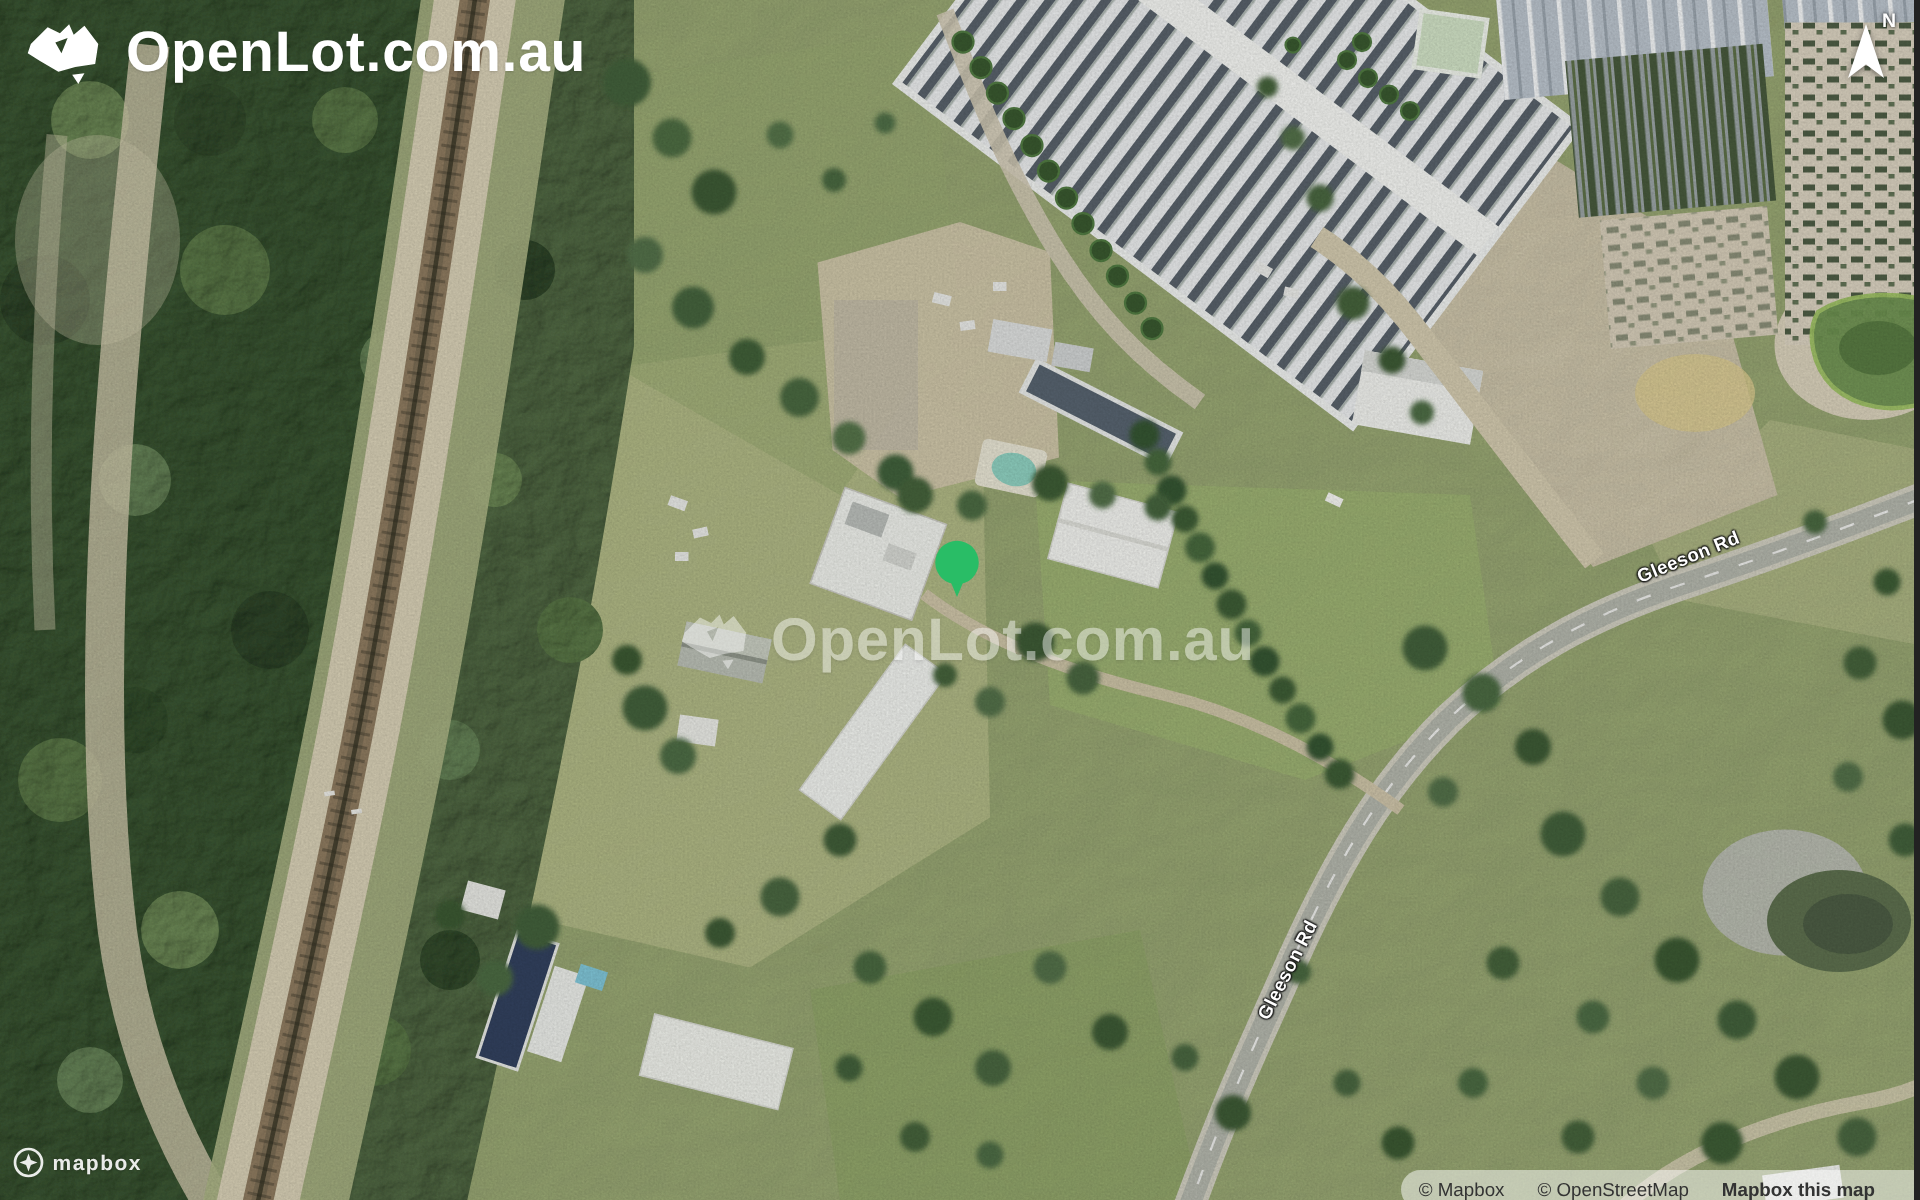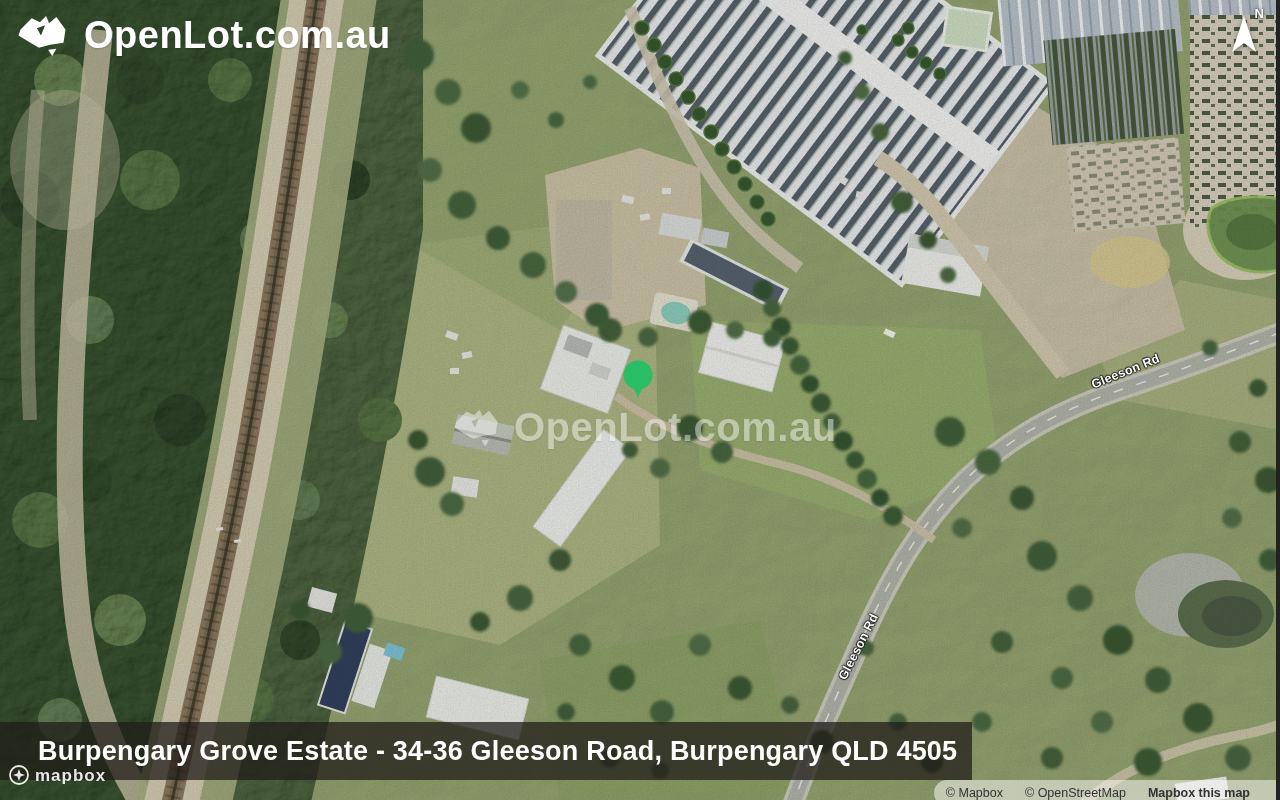--- a/index.html
+++ b/index.html
@@ -37,21 +37,21 @@
 
   
   .banner{position:absolute;left:0;top:722px;width:972px;height:58px;
           background:rgba(33,29,24,.74);display:flex;align-items:center;}
   .banner .banner-text{color:#fff;font-size:27px;font-weight:600;letter-spacing:.2px;
                        padding-left:38px;white-space:nowrap;}
 
   
   .mapbox-logo{position:absolute;left:8px;top:764px;display:flex;align-items:center;gap:5px;
                color:rgba(255,255,255,.9);text-decoration:none;}
-  .mapbox-logo .mb-text{font-size:17px;font-weight:600;letter-spacing:1px;line-height:1;
+  .mapbox-logo .mb-text{font-size:14px;font-weight:600;letter-spacing:1px;line-height:1;
                         text-shadow:0 0 2px rgba(0,0,0,.35);}
 
   
   .attrib{position:absolute;right:0;top:780px;height:26px;display:flex;align-items:center;gap:22px;
           background:rgba(255,255,255,.5);padding:0 26px 0 12px;border-radius:13px 0 0 13px;
           font-size:12.5px;color:#333;}
   .attrib a{color:#333;text-decoration:none;}
   .attrib .improve{font-weight:700;}
 </style>
 </head>
@@ -401,23 +401,20 @@
 <div class="marker">
   <svg width="34" height="42" viewBox="0 0 34 42">
     <path d="M12,26 L17,38 L22,26 Z" fill="#29bd66"></path>
     <circle cx="17" cy="15" r="14.5" fill="#29bd66"></circle>
   </svg>
 </div>
 
 <div class="road-label one">Gleeson Rd</div>
 <div class="road-label two">Gleeson Rd</div>
 
-<div class="banner">
-  <span class="banner-text">Burpengary Grove Estate - 34-36 Gleeson Road, Burpengary QLD 4505</span>
-</div>
 
 <a class="mapbox-logo">
   <svg width="22" height="22" viewBox="0 0 22 22">
     <circle cx="11" cy="11" r="9" fill="none" stroke="rgba(255,255,255,.9)" stroke-width="1.8"></circle>
     <path d="M11,5 L12.6,9.4 L17,11 L12.6,12.6 L11,17 L9.4,12.6 L5,11 L9.4,9.4 Z" fill="rgba(255,255,255,.9)"></path>
   </svg>
   <span class="mb-text">mapbox</span>
 </a>
 
 <div class="attrib">

